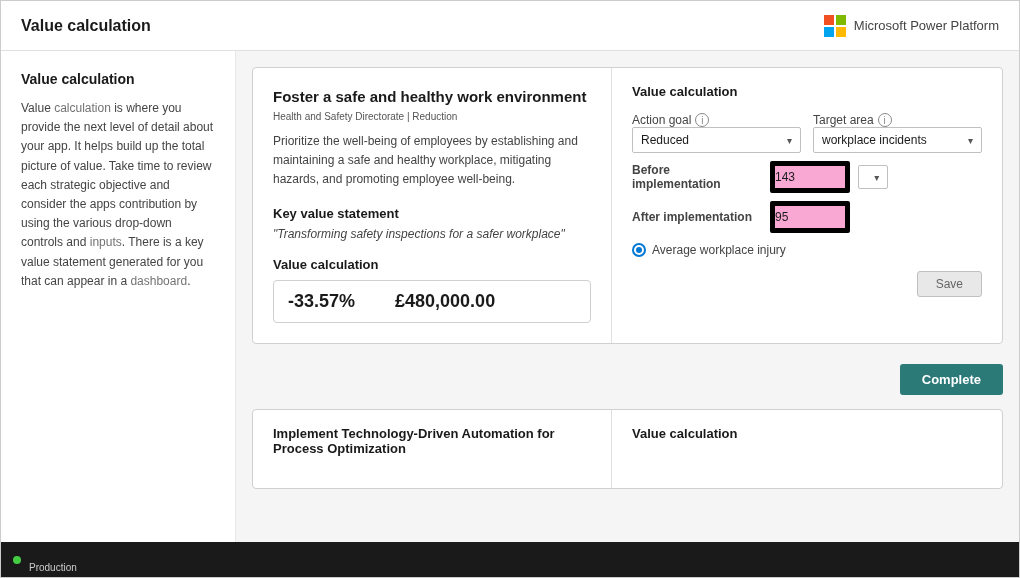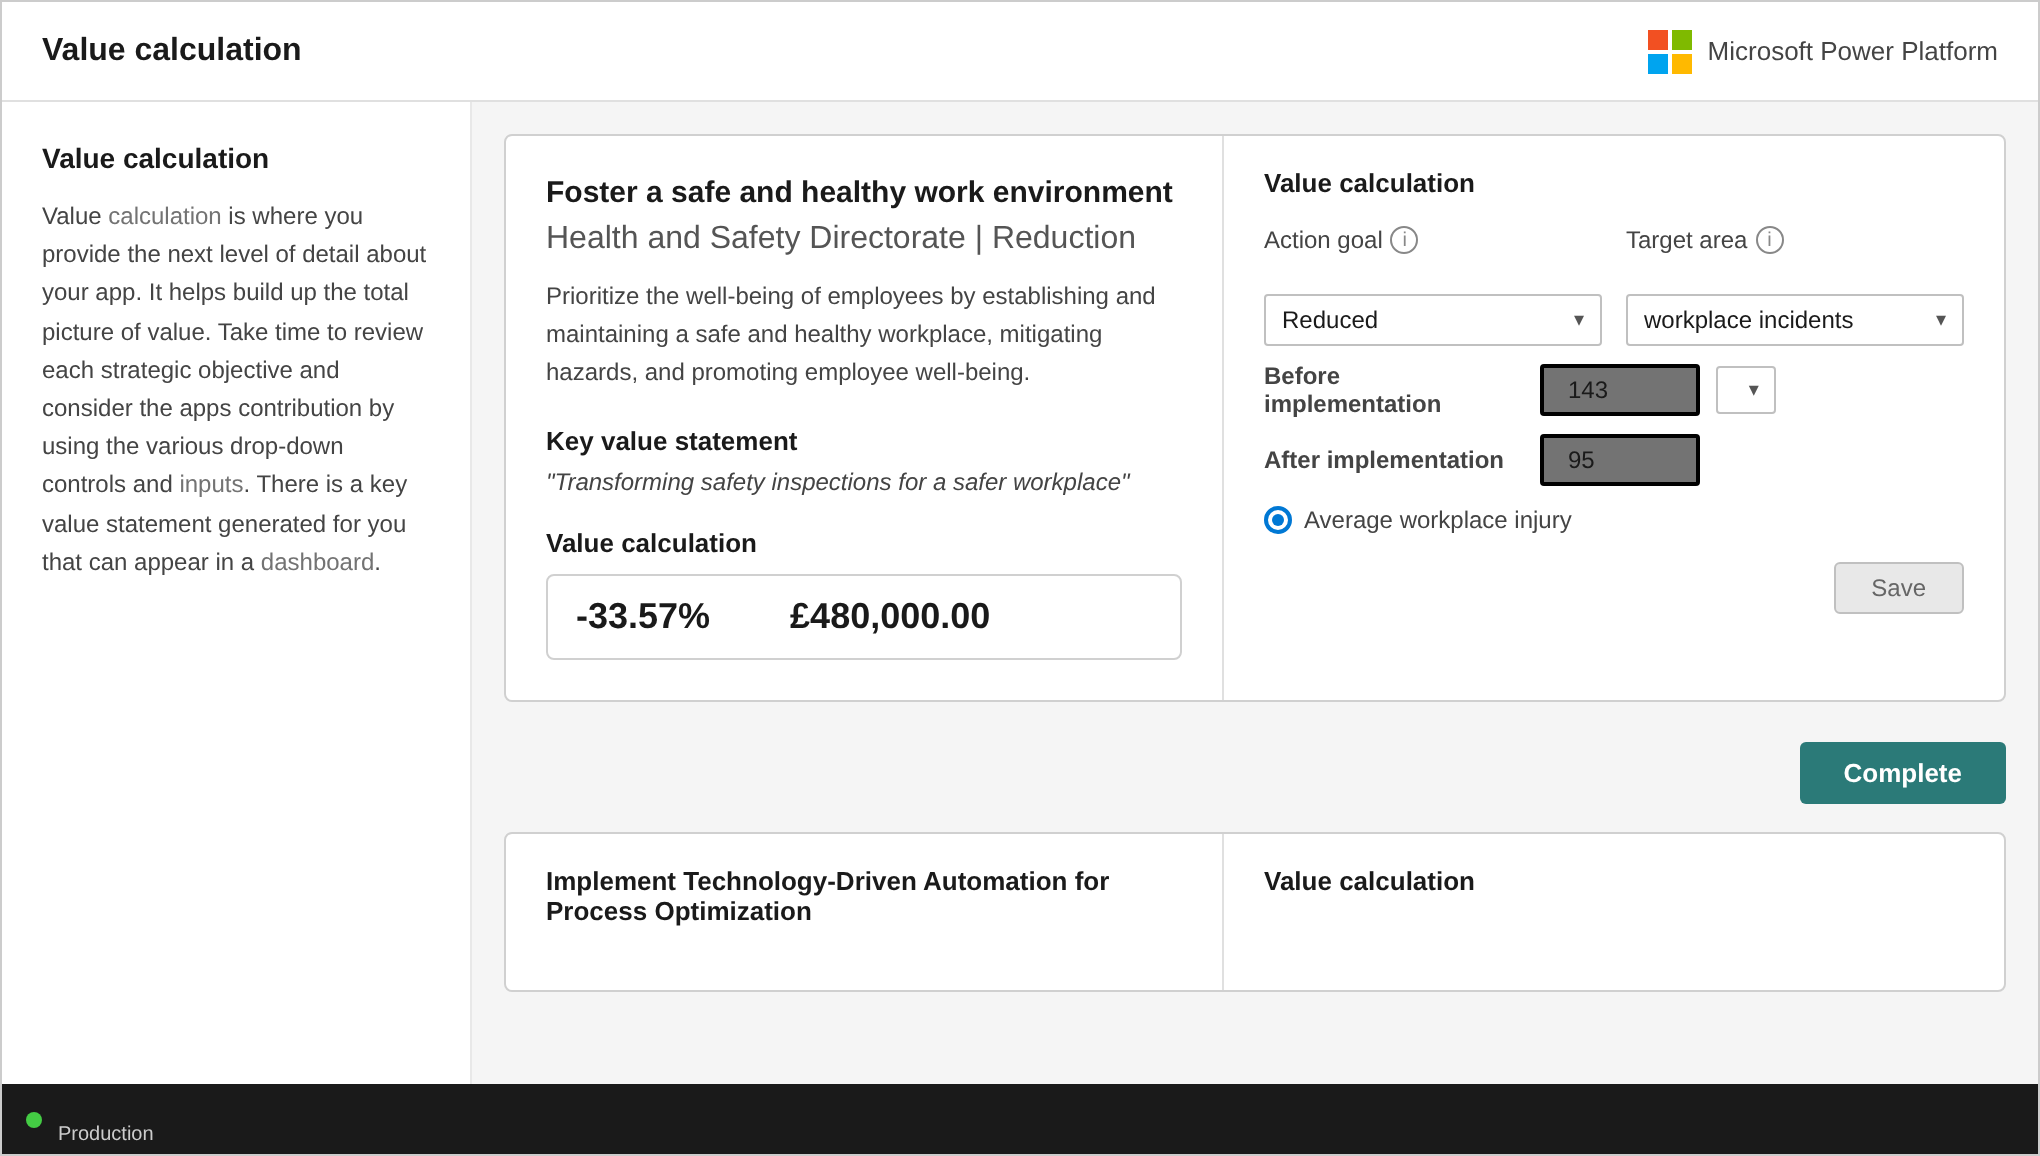--- a/index.html
+++ b/index.html
@@ -110,21 +110,21 @@
       min-width: 390px;
       padding: 16px 20px;
     }
     .card-title {
       font-size: 15px;
       font-weight: 700;
       color: #1a1a1a;
       margin-bottom: 6px;
     }
     .card-subtitle {
-      font-size: 16px;
+      font-size: 10px;
       color: #555;
       margin-bottom: 10px;
     }
     .card-description {
       font-size: 12px;
       color: #444;
       line-height: 1.6;
       margin-bottom: 16px;
     }
     .key-value-label {
@@ -173,21 +173,21 @@
     }
     .form-row {
       display: flex;
       gap: 12px;
       margin-bottom: 8px;
     }
     .form-group {
       flex: 1;
       display: flex;
       flex-direction: column;
-      gap: 20px;
+      gap: 0;
     }
     .form-label {
       font-size: 12px;
       color: #444;
       display: flex;
       align-items: center;
       gap: 4px;
     }
     .info-icon {
       width: 14px;
@@ -245,26 +245,26 @@
     }
     .impl-label {
       font-size: 12px;
       color: #444;
       width: 130px;
       min-width: 130px;
       font-weight: bold;
     }
     .impl-input {
       width: 80px;
-      border: 2px solid #000000;
+      border: 5px solid #000000;
       border-radius: 2px;
-      padding: 4px 12px;
-      font-size: 12px;
-      color: #1a1a1a;
-      background: #737373;
+      padding: 4px 0;
+      font-size: 12px;
+      color: #1a1a1a;
+      background: #f9a8d4;
     }
     .impl-select {
       border: 1px solid #c0c0c0;
       border-radius: 2px;
       padding: 4px 8px;
       font-size: 12px;
       color: #1a1a1a;
       background: #fff;
       display: flex;
       align-items: center;

